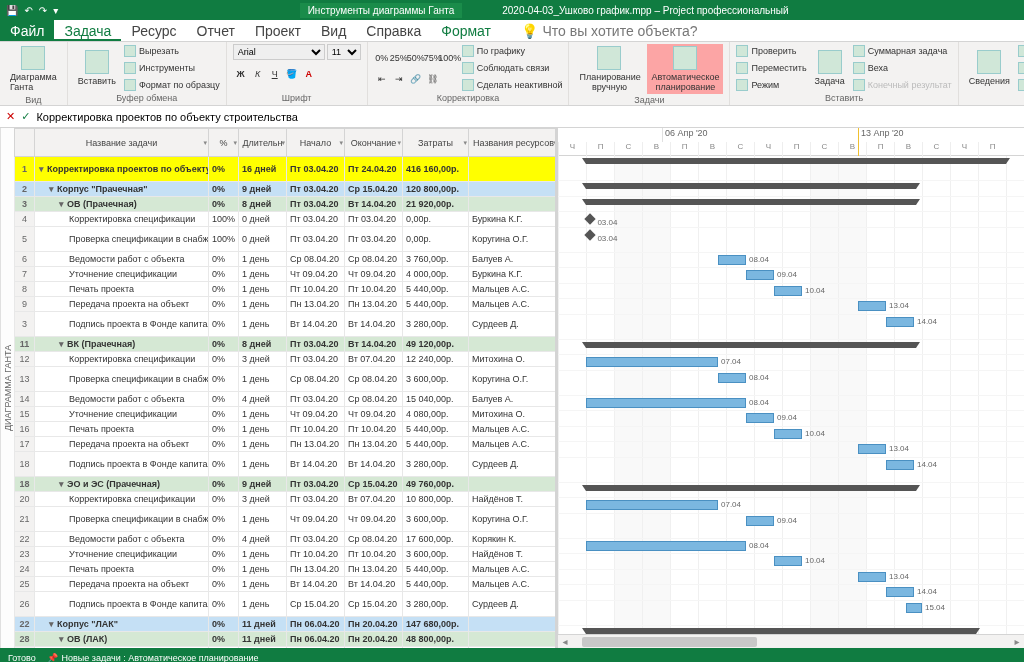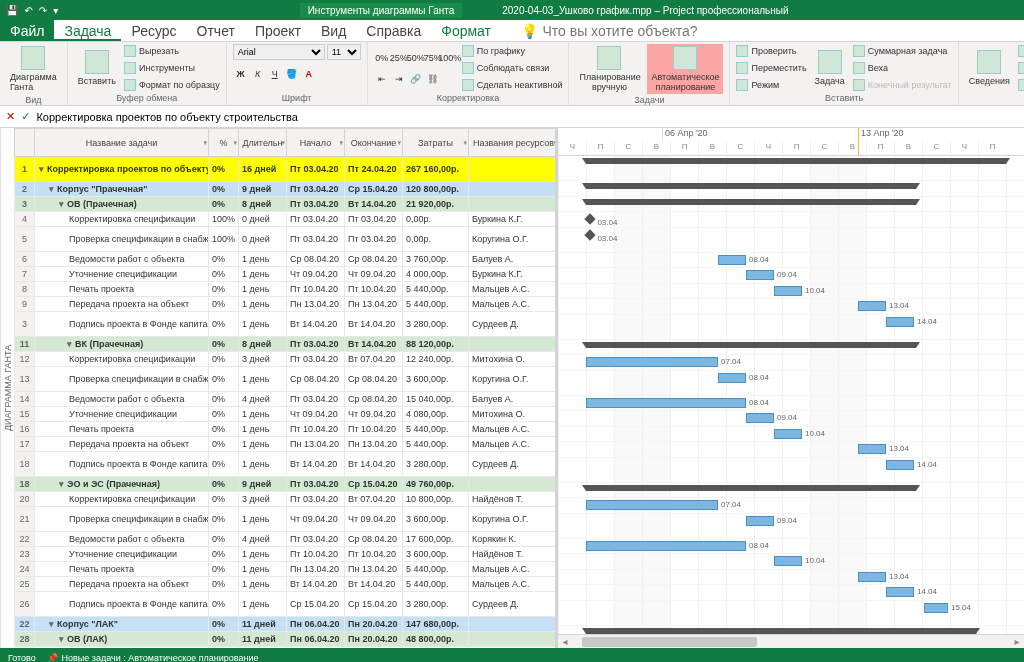--- a/index.html
+++ b/index.html
@@ -332,21 +332,21 @@
         </tr>
       </thead>
       <tbody id="task-tbody">
           <tr class="summary yellow">
             <td class="rn" style="height:25px">1</td>
             <td class="name" style="padding-left:4px"><span class="tog">▾</span>Корректировка проектов по объекту строительства</td>
             <td>0%</td>
             <td>16 дней</td>
             <td>Пт 03.04.20</td>
             <td>Пт 24.04.20</td>
-            <td>267 160,00р.</td>
+            <td>416 160,00р.</td>
             <td></td>
           </tr>
           <tr class="summary blue">
             <td class="rn">2</td>
             <td class="name" style="padding-left:14px"><span class="tog">▾</span>Корпус "Прачечная"</td>
             <td>0%</td>
             <td>9 дней</td>
             <td>Пт 03.04.20</td>
             <td>Ср 15.04.20</td>
             <td>120 800,00р.</td>
@@ -427,26 +427,26 @@
             <td class="name" style="padding-left:34px">Подпись проекта в Фонде капитального строительства</td>
             <td>0%</td>
             <td>1 день</td>
             <td>Вт 14.04.20</td>
             <td>Вт 14.04.20</td>
             <td>3 280,00р.</td>
             <td>Сурдеев Д.</td>
           </tr>
           <tr class="summary green">
             <td class="rn">11</td>
-            <td class="name" style="padding-left:32px"><span class="tog">▾</span>ВК (Прачечная)</td>
+            <td class="name" style="padding-left:24px"><span class="tog">▾</span>ВК (Прачечная)</td>
             <td>0%</td>
             <td>8 дней</td>
             <td>Пт 03.04.20</td>
             <td>Вт 14.04.20</td>
-            <td>88 120,00р.</td>
+            <td>49 120,00р.</td>
             <td></td>
           </tr>
           <tr class="">
             <td class="rn">12</td>
             <td class="name" style="padding-left:34px">Корректировка спецификации</td>
             <td>0%</td>
             <td>3 дней</td>
             <td>Пт 03.04.20</td>
             <td>Вт 07.04.20</td>
             <td>12 240,00р.</td>
@@ -778,21 +778,21 @@
           <div class="bar" style="left: 300px; width: 28px;">
             <span class="txt">13.04</span>
           </div>
         </div>
         <div class="gantt-row">
           <div class="bar" style="left: 328px; width: 28px;">
             <span class="txt">14.04</span>
           </div>
         </div>
         <div class="gantt-row tall">
-          <div class="bar" style="left: 366px; width: 24px; text-decoration: underline;">
+          <div class="bar" style="left: 348px; width: 16px; text-decoration: underline;">
             <span class="txt">15.04</span>
           </div>
         </div>
         <div class="gantt-row">
           <div class="bar sum" style="left: 28px; width: 390px;"></div>
         </div>
         <div class="gantt-row">
           <div class="bar sum" style="left: 28px; width: 390px;"></div>
         </div>
       </div>

